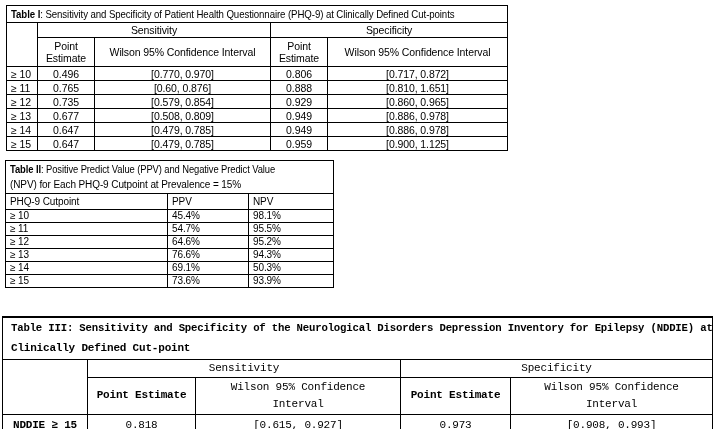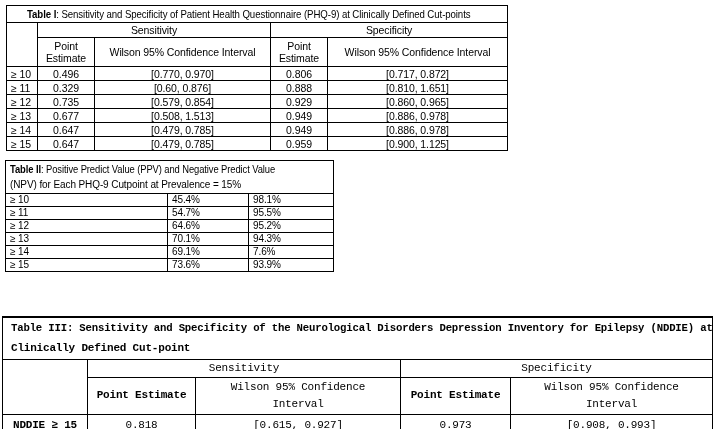--- a/index.html
+++ b/index.html
@@ -22,21 +22,21 @@
     border: 1px solid #000000;
     vertical-align: middle;
     overflow: hidden;
     padding: 0 2px;
   }
   .b { font-weight: bold; }
 
   
   #table1 { left: 6px; top: 5px; width: 501px; font-size: 10.5px; letter-spacing: -0.1px; }
   #table1 td { text-align: center; line-height: 12px; }
-  #table1 .title-cell { text-align: left; padding-left: 20px; }
+  #table1 .title-cell { text-align: left; padding-left: 4px; }
   #table1 .title-cell .fit { white-space: nowrap; display: inline-block; transform: scaleX(0.92); transform-origin: left center; font-size: 10.5px; }
   #table1 tr.t-title { height: 17px; }
   #table1 tr.t-h1 { height: 15px; }
   #table1 tr.t-h2 { height: 29px; }
   #table1 tr.t-data { height: 14px; }
   #table1 td.left { text-align: left; padding-left: 4px; }
 
   
   #table2 { left: 5px; top: 160px; width: 328px; font-size: 10px; letter-spacing: -0.1px; }
   #table2 td { text-align: left; line-height: 12px; padding-left: 4px; }
@@ -89,36 +89,36 @@
     </tr>
     <tr class="t-data">
       <td class="left">≥ 10</td>
       <td>0.496</td>
       <td>[0.770, 0.970]</td>
       <td>0.806</td>
       <td>[0.717, 0.872]</td>
     </tr>
     <tr class="t-data">
       <td class="left">≥ 11</td>
-      <td>0.329</td>
+      <td>0.765</td>
       <td>[0.60, 0.876]</td>
       <td>0.888</td>
       <td>[0.810, 1.651]</td>
     </tr>
     <tr class="t-data">
       <td class="left">≥ 12</td>
       <td>0.735</td>
       <td>[0.579, 0.854]</td>
       <td>0.929</td>
       <td>[0.860, 0.965]</td>
     </tr>
     <tr class="t-data">
       <td class="left">≥ 13</td>
       <td>0.677</td>
-      <td>[0.508, 1.513]</td>
+      <td>[0.508, 0.809]</td>
       <td>0.949</td>
       <td>[0.886, 0.978]</td>
     </tr>
     <tr class="t-data">
       <td class="left">≥ 14</td>
       <td>0.647</td>
       <td>[0.479, 0.785]</td>
       <td>0.949</td>
       <td>[0.886, 0.978]</td>
     </tr>
@@ -138,44 +138,49 @@
         <col style="width:81px">
         <col style="width:85px">
     </colgroup>
     <tbody>
         <tr class="t-title">
       <td colspan="3" class="title-cell">
         <div class="fit"><span class="b">Table II</span><span>: Positive Predict Value (PPV) and Negative Predict Value</span></div>
         <div>(NPV) for Each PHQ-9 Cutpoint at Prevalence = 15%</div>
       </td>
     </tr>
+    <tr class="t-h">
+      <td>PHQ-9 Cutpoint</td>
+      <td>PPV</td>
+      <td>NPV</td>
+    </tr>
     <tr class="t-data">
       <td>≥ 10</td>
       <td>45.4%</td>
       <td>98.1%</td>
     </tr>
     <tr class="t-data">
       <td>≥ 11</td>
       <td>54.7%</td>
       <td>95.5%</td>
     </tr>
     <tr class="t-data">
       <td>≥ 12</td>
       <td>64.6%</td>
       <td>95.2%</td>
     </tr>
     <tr class="t-data">
       <td>≥ 13</td>
-      <td>70.1%</td>
+      <td>76.6%</td>
       <td>94.3%</td>
     </tr>
     <tr class="t-data">
       <td>≥ 14</td>
       <td>69.1%</td>
-      <td>7.6%</td>
+      <td>50.3%</td>
     </tr>
     <tr class="t-data">
       <td>≥ 15</td>
       <td>73.6%</td>
       <td>93.9%</td>
     </tr>
   </tbody>
     </table>
 
   <table id="table3">

